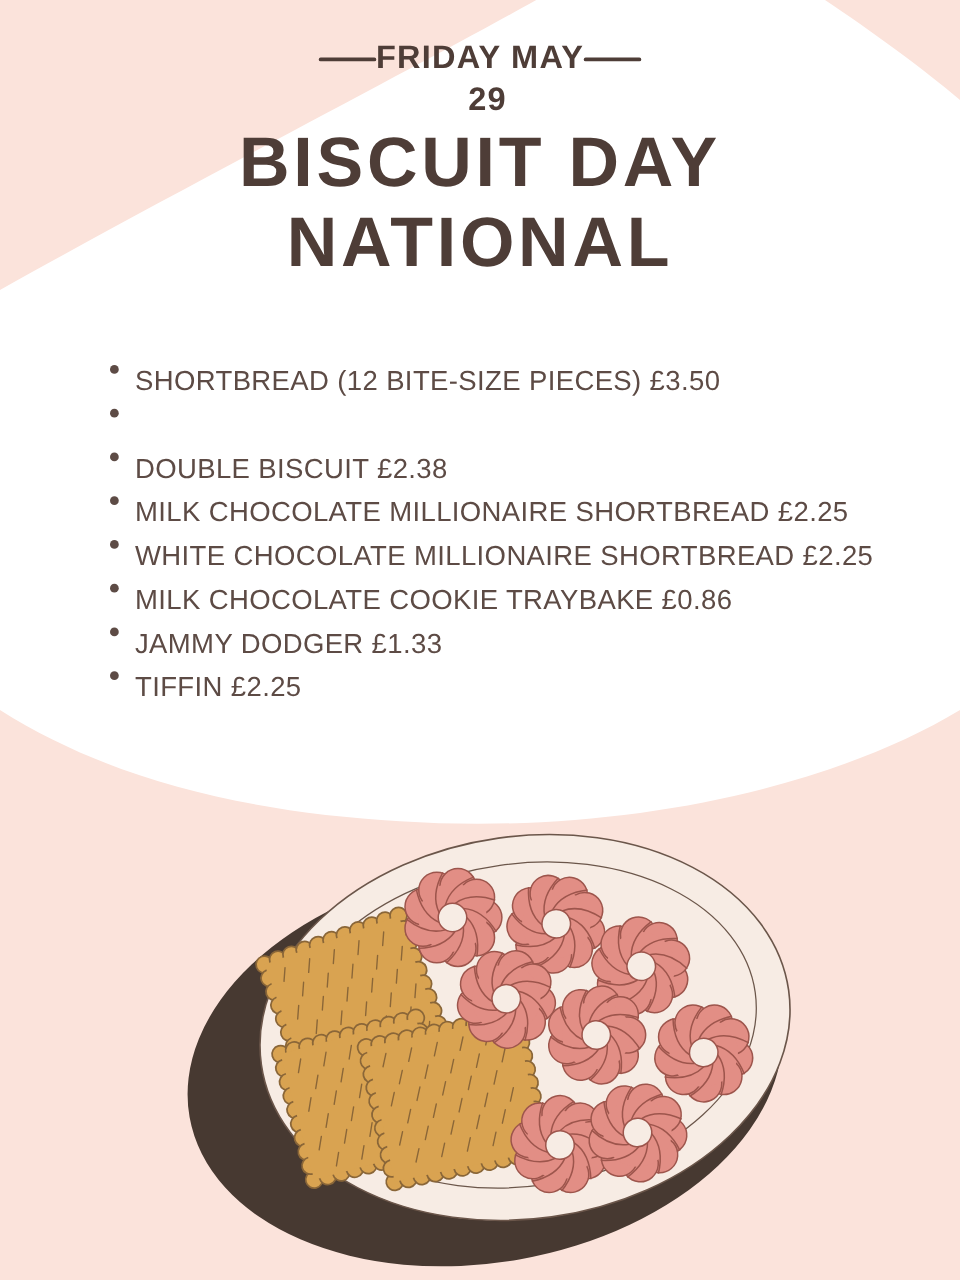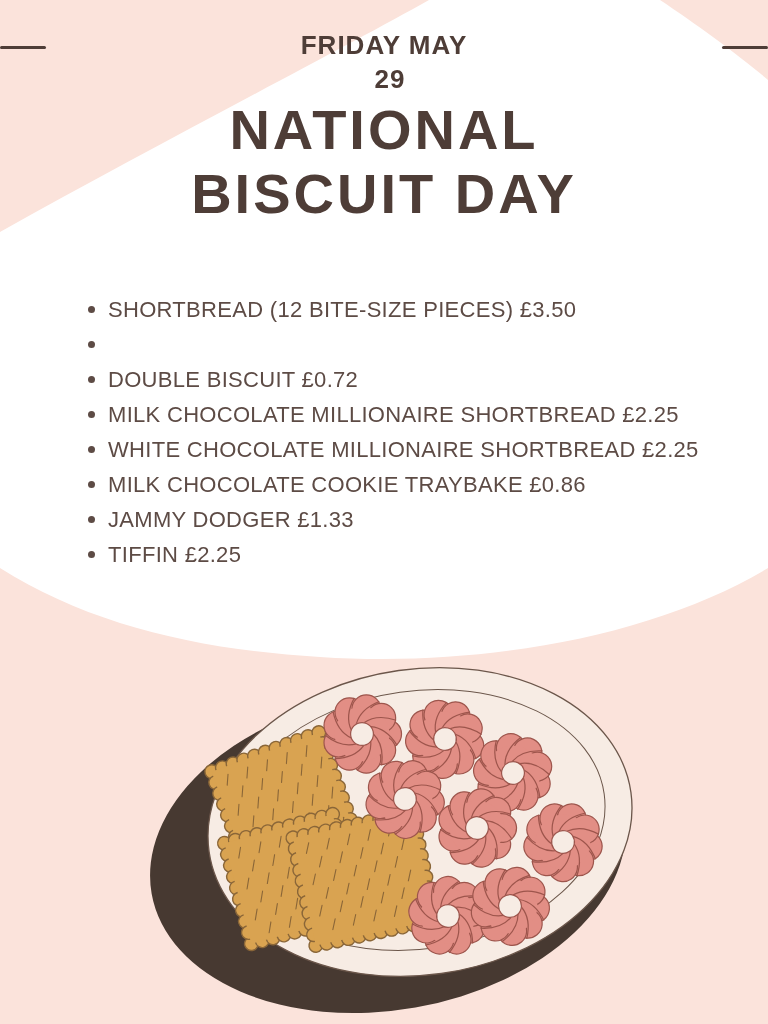--- a/index.html
+++ b/index.html
@@ -17,21 +17,21 @@
     position:absolute;inset:0;width:768px;height:1024px;
     pointer-events:none;
   }
   .blob-path{fill:var(--panel,#ffffff);}
 
   .header{
     position:absolute;top:30px;left:0;width:100%;
     text-align:center;color:var(--heading_text,#4e3d37);
   }
   .date-row{
-    display:flex;justify-content:space-between;align-items:center;
+    display:flex;justify-content:center;align-items:center;
   }
   .dash{
     width:46px;height:3px;border-radius:2px;
     background:var(--heading_text,#4e3d37);
     margin-top:4px;
   }
   .date-label{
     font-size:26px;font-weight:700;letter-spacing:1px;
   }
   .date-number{
@@ -41,21 +41,21 @@
     position:absolute;top:98px;left:0;width:100%;
     text-align:center;
     font-size:56px;font-weight:700;letter-spacing:3px;line-height:64px;
     color:var(--heading_text,#4e3d37);
   }
   .menu{
     position:absolute;top:292px;left:88px;right:40px;
     list-style:none;margin:0;padding:0;
   }
   .menu li{
-    display:flex;align-items:center;height:35px;
+    display:flex;height:35px;
   }
   .bullet{
     flex:0 0 auto;width:7px;height:7px;border-radius:50%;
     background:var(--body_text,#5d4b45);
     margin-right:13px;
   }
   .item-text{
     font-size:22px;letter-spacing:0.3px;
     color:var(--body_text,#5d4b45);
     white-space:nowrap;
@@ -80,35 +80,35 @@
   <div class="header">
     <div class="date-row">
       <span class="dash"></span>
       <span class="date-label">FRIDAY MAY</span>
       <span class="dash"></span>
     </div>
     <div class="date-number">29</div>
   </div>
 
   <div class="title">
+    <div>BISCUIT DAY</div>
     <div>NATIONAL</div>
-    <div>BISCUIT DAY</div>
   </div>
 
   <ul class="menu">
     <li>
         <span class="bullet"></span>
         <span class="item-text">SHORTBREAD (12 BITE-SIZE PIECES) £3.50</span>
       </li>
     <li>
         <span class="bullet"></span>
       </li>
     <li>
         <span class="bullet"></span>
-        <span class="item-text">DOUBLE BISCUIT £0.72</span>
+        <span class="item-text">DOUBLE BISCUIT £2.38</span>
       </li>
     <li>
         <span class="bullet"></span>
         <span class="item-text">MILK CHOCOLATE MILLIONAIRE SHORTBREAD £2.25</span>
       </li>
     <li>
         <span class="bullet"></span>
         <span class="item-text">WHITE CHOCOLATE MILLIONAIRE SHORTBREAD £2.25</span>
       </li>
     <li>

